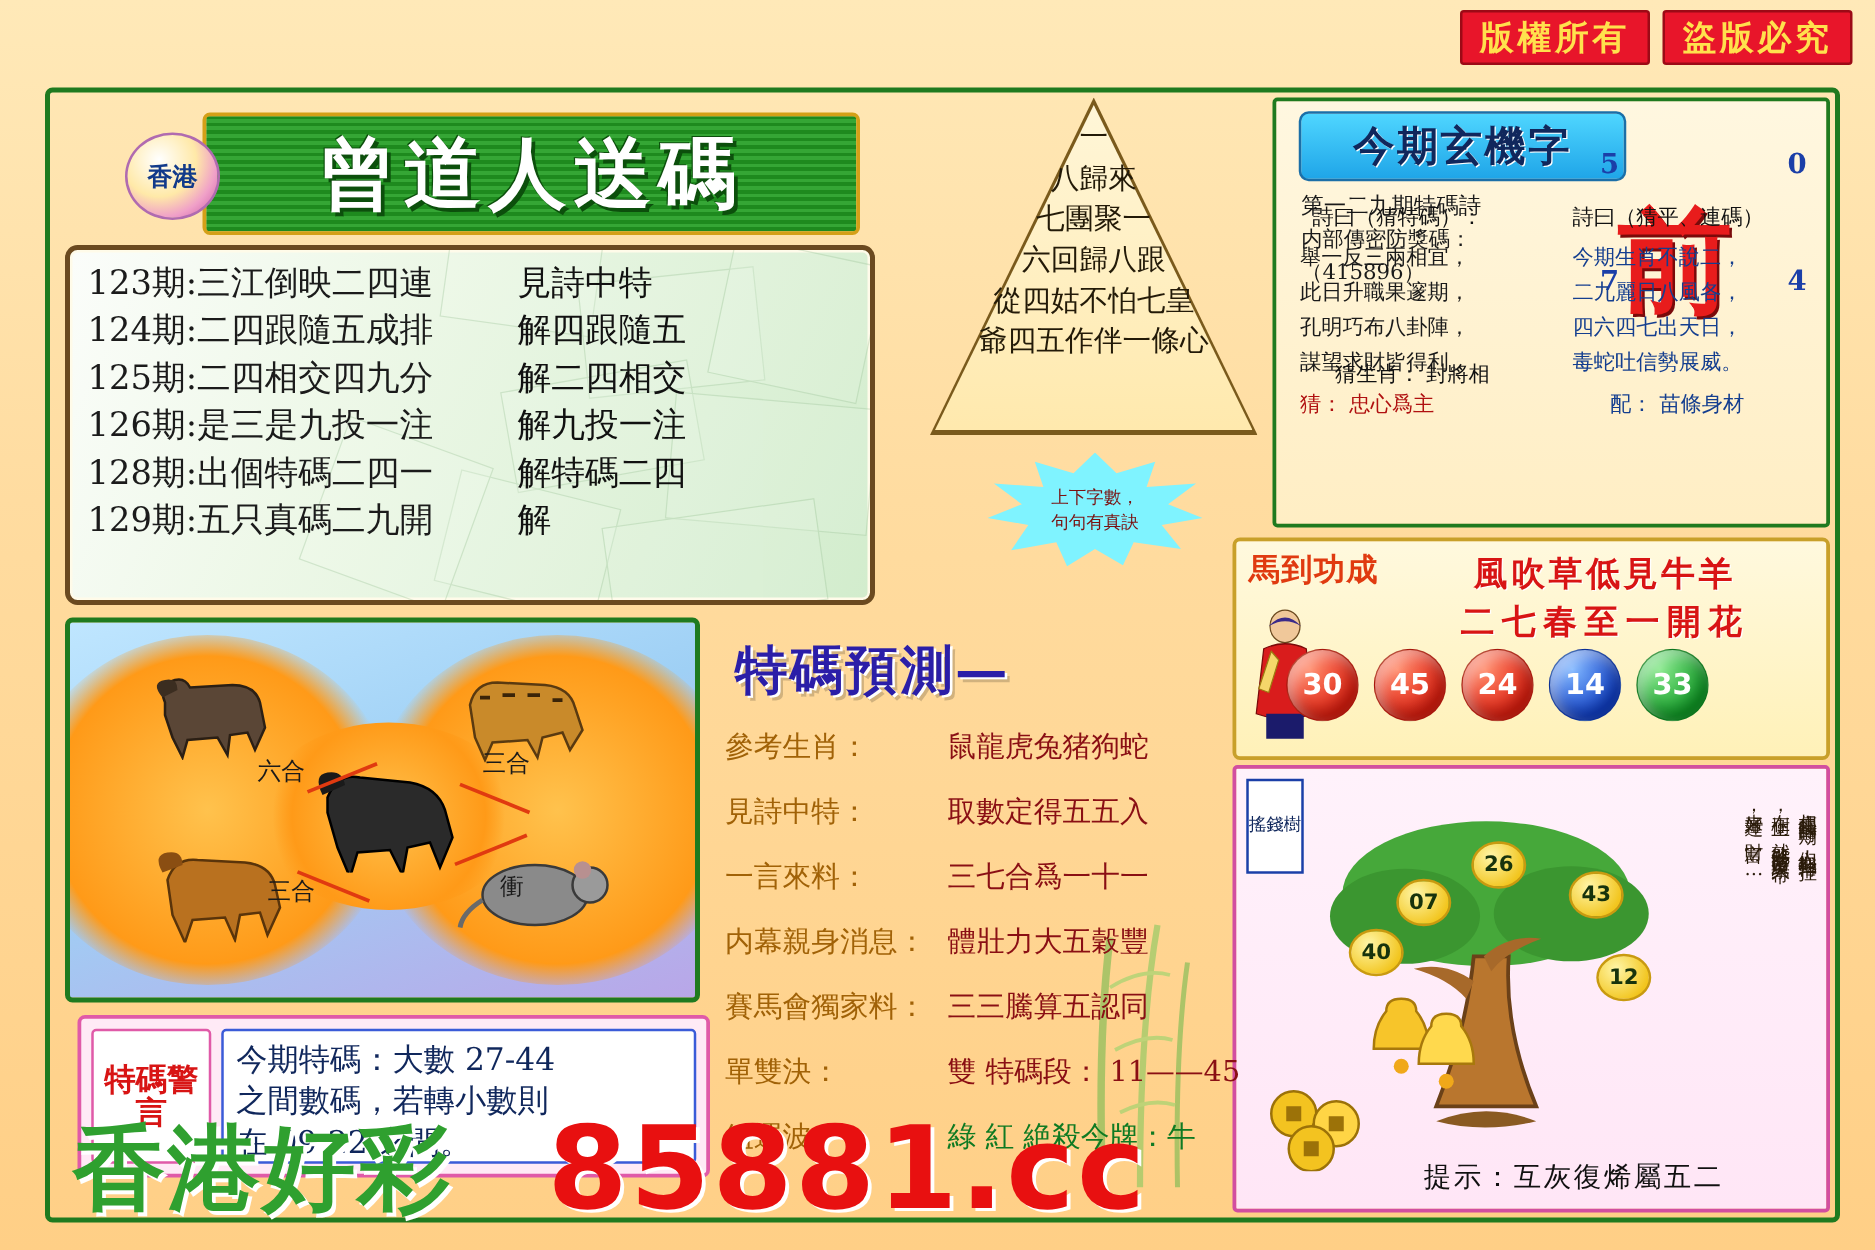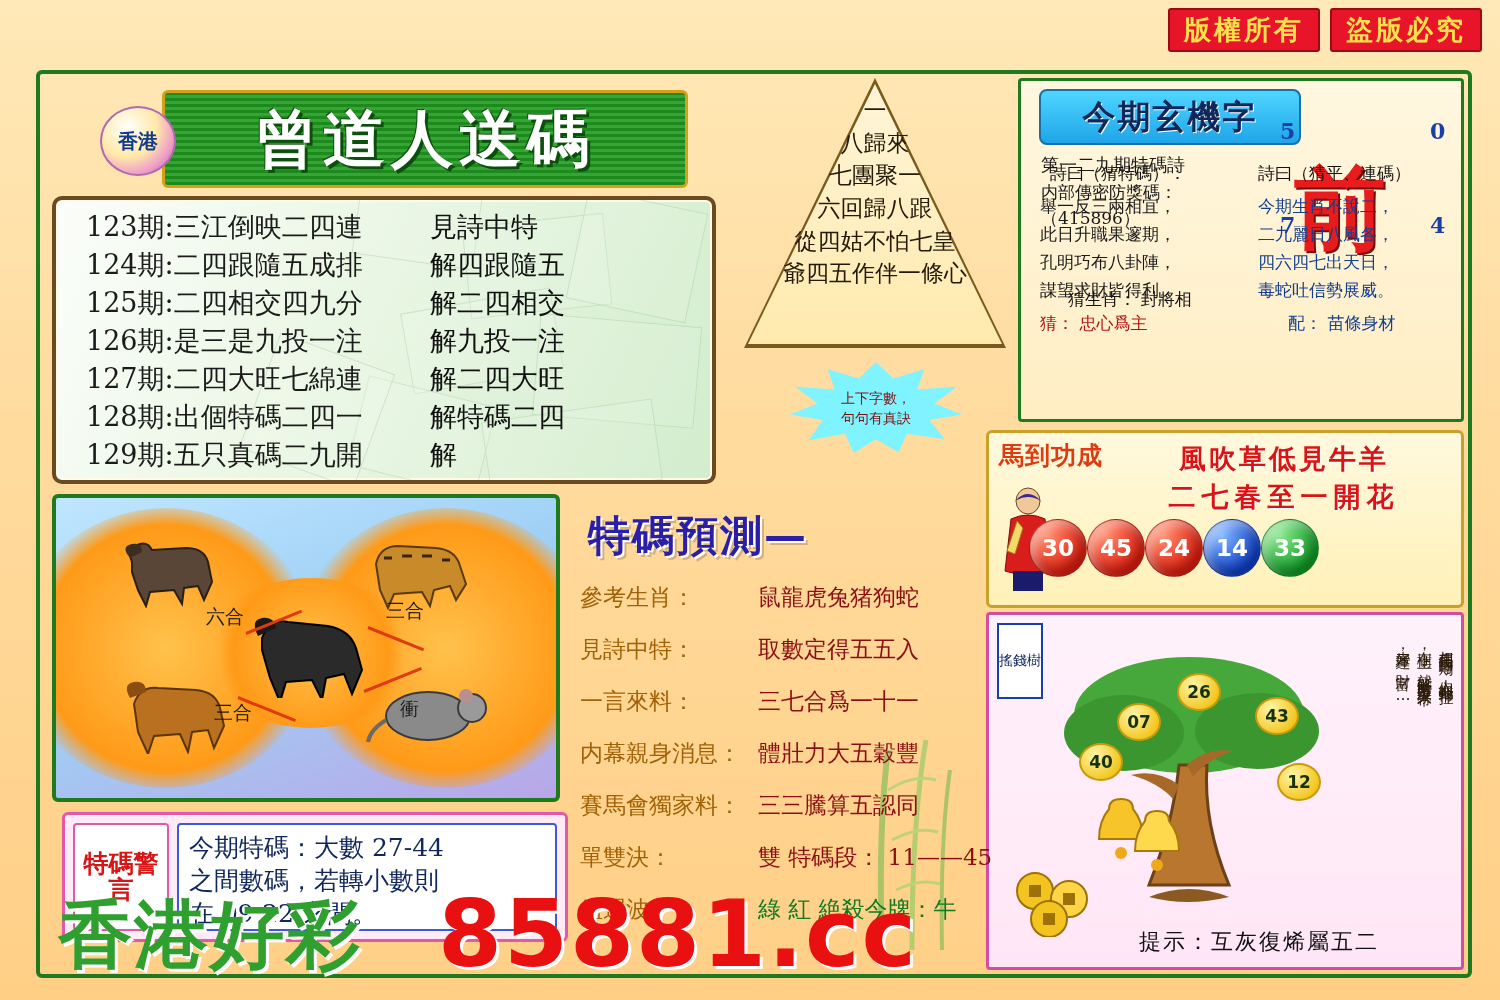--- a/index.html
+++ b/index.html
@@ -55,21 +55,20 @@
 
   
   .listbox{
     position:absolute;left:52px;top:196px;width:640px;height:280px;
     border:4px solid #6b4a20;border-radius:10px;
     background:
       linear-gradient(115deg,rgba(255,255,255,.85) 0%,rgba(240,250,235,.75) 35%,rgba(205,235,200,.8) 100%),
       #e6f2df;
     box-shadow:inset 0 0 0 2px #fffbe9;
     overflow:hidden;
-    padding-left:16px;
   }
   .cells{position:absolute;inset:0;opacity:.35;}
   .cells i{position:absolute;display:block;border:1px solid #9ec49a;background:rgba(255,255,255,.25);}
   .list{
     position:relative;padding:8px 12px 0 14px;
   }
   .list .row{
     display:flex;align-items:baseline;gap:14px;
     font-family:"DejaVu Serif","Liberation Serif",serif;
     font-size:27px;color:#1b1b1b;line-height:1.41;
@@ -190,21 +189,21 @@
     text-align:center;font-family:"DejaVu Serif","Liberation Serif",serif;
     color:#d81414;font-size:27px;font-weight:bold;letter-spacing:6px;
     text-shadow:1px 1px 0 #fff;
   }
   .wulong{
     position:absolute;left:10px;top:6px;width:118px;height:44px;
     font-family:"DejaVu Serif","Liberation Serif",serif;
     color:#e03a10;font-size:25px;font-weight:bold;letter-spacing:1px;
   }
   .ball-row{
-    position:absolute;left:40px;top:86px;display:flex;align-items:center;
+    position:absolute;left:40px;top:86px;display:flex;gap:12px;align-items:center;
   }
   .ball{
     width:56px;height:56px;border-radius:50%;
     display:flex;align-items:center;justify-content:center;
     color:#fff;font-size:23px;font-weight:bold;
     font-family:"DejaVu Sans","Liberation Sans",sans-serif;
     box-shadow:inset -6px -8px 12px rgba(0,0,0,.25),inset 6px 6px 10px rgba(255,255,255,.45);
     border:1px solid rgba(0,0,0,.25);
   }
   .ball.red{background:radial-gradient(circle at 32% 28%,#ff8b6b,#e01f10 70%);}
@@ -365,24 +364,20 @@
       </div>
       <div class="row">
         <span class="a">125期:二四相交四九分</span>
         <span class="b">解二四相交</span>
       </div>
       <div class="row">
         <span class="a">126期:是三是九投一注</span>
         <span class="b">解九投一注</span>
       </div>
       <div class="row">
-        <span class="a">127期:二四大旺七綿連</span>
-        <span class="b">解二四大旺</span>
-      </div>
-      <div class="row">
         <span class="a">128期:出個特碼二四一</span>
         <span class="b">解特碼二四</span>
       </div>
       <div class="row">
         <span class="a">129期:五只真碼二九開</span>
         <span class="b">解</span>
       </div>
     </div>
   </div>
 

